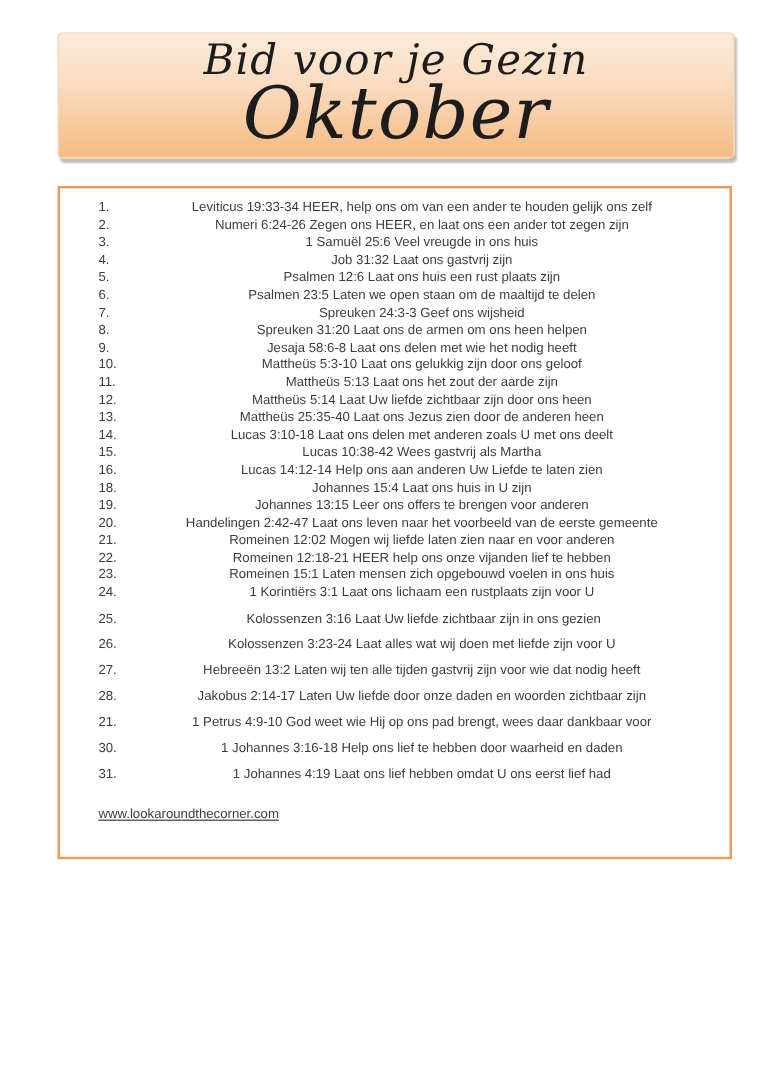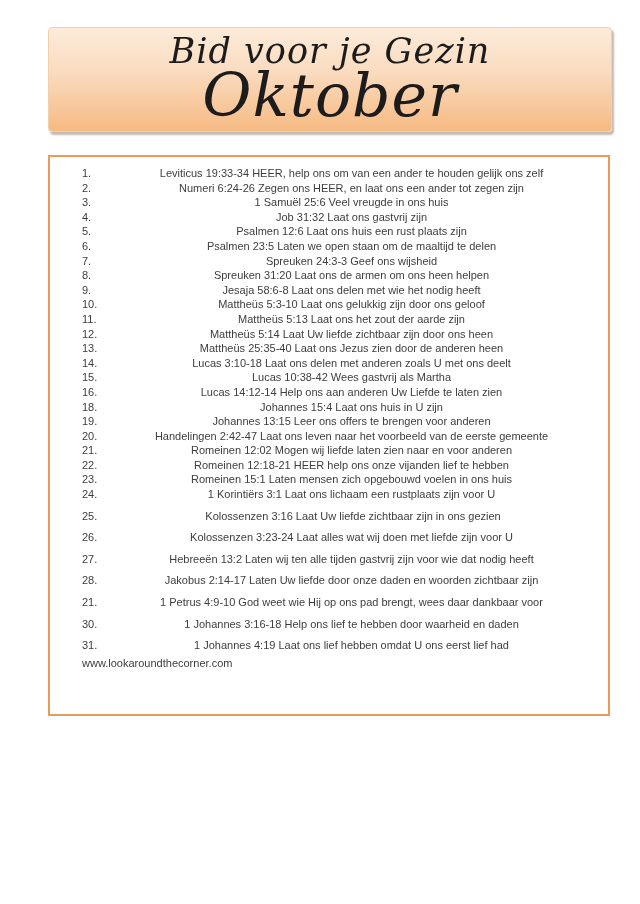--- a/index.html
+++ b/index.html
@@ -62,23 +62,24 @@
   ol.prayer-list .num{
     flex:0 0 21px;
     width:21px;
   }
   ol.prayer-list .txt{
     flex:1;
     white-space:pre-wrap;
     text-align:center;
   }
   .footer-url{
-    position:absolute;left:32px;top:500px;
+    position:absolute;left:32px;top:516px;
     font-size:11px;
     color:#3d3d3d;
+    text-decoration:underline;
   }
 </style>
 </head>
 <body>
 
 <div class="page">
 
   <div class="header-box">
     <div class="header-subtitle">Bid voor je Gezin</div>
     <div class="header-title">Oktober</div>

